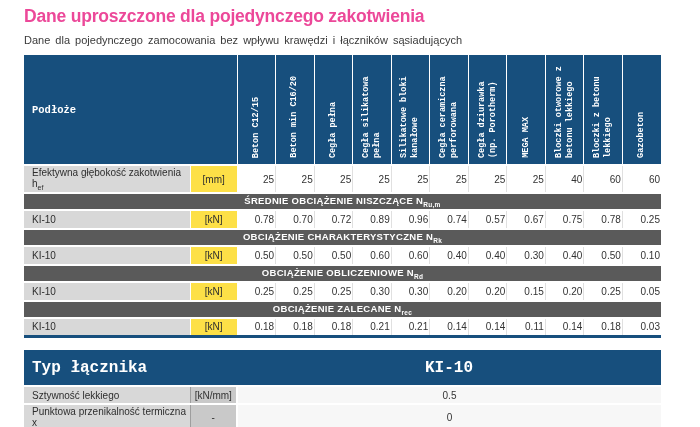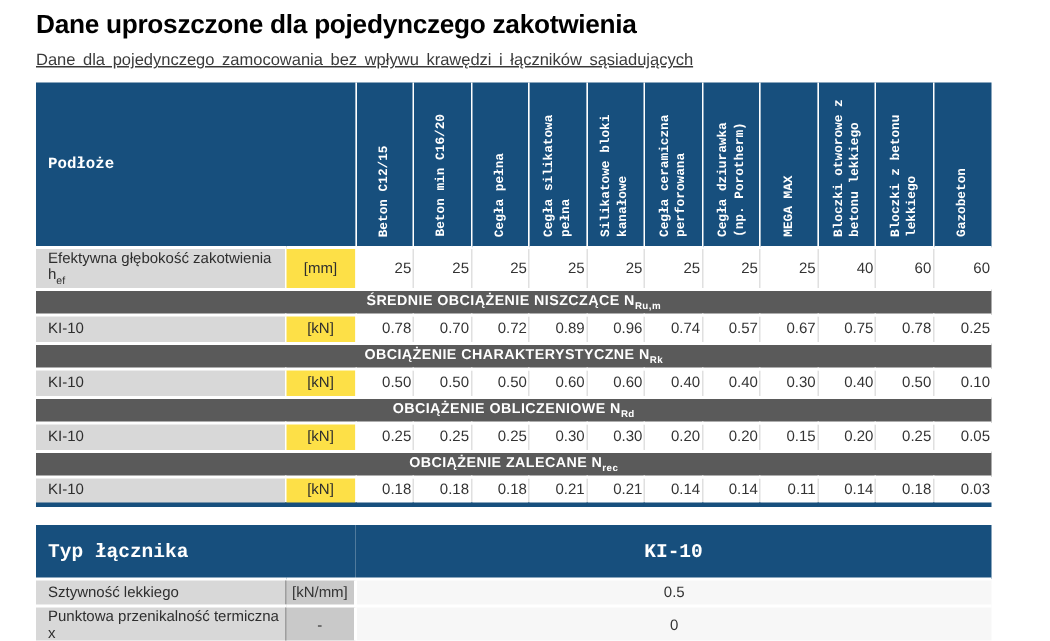--- a/index.html
+++ b/index.html
@@ -6,25 +6,25 @@
   html,body { margin:0; padding:0; }
   body {
     width:700px; height:427px; overflow:hidden;
     background:#ffffff;
     font-family:"Liberation Sans", sans-serif;
     color:#333;
   }
   .wrap { padding:6px 0 0 24px; }
 
   .title {
-    font-size:17.5px; font-weight:bold; color:#000000;
+    font-size:17.5px; font-weight:bold; color:#ec4899;
     margin:0 0 7px 0; letter-spacing:-0.2px;
   }
   .subtitle {
-    font-size:11px; color:#3a3a3a; margin:0 11px 9px 0; word-spacing:2px;text-decoration:underline;
+    font-size:11px; color:#3a3a3a; margin:0 11px 9px 0; word-spacing:2px;
   }
 
   table { border-collapse:collapse; table-layout:fixed; }
   table.main { width:637px; border-bottom:3px solid #174F7D; }
   table.conn { width:637px; margin-top:12px; }
 
   
   th { font-weight:bold; }
   .blue { background:#174F7D; color:#fff;font-family:Liberation Mono, monospace; }
   th.substrate {
@@ -59,21 +59,21 @@
 
   
   tr.section td {
     background:#5a5a5a; color:#fff; font-weight:bold; font-size:9.5px;
     text-align:center; height:16px; letter-spacing:0.3px;
     border-top:2px solid #fff; border-bottom:2px solid #fff;
   }
   tr.section sub { font-size:6.5px; }
 
   
-  table.conn th { height:36px; font-size:13px;margin-top:44px; }
+  table.conn th { height:36px; font-size:16px;margin-top:44px; }
   th.typ { text-align:left; padding-left:8px; }
   th.ki  { text-align:center; }
   table.conn td { height:18px; font-size:10px; border-top:2px solid #fff; }
   td.cunit { background:#c9c9c9; text-align:center; border-left:1px solid #9e9e9e; }
   td.cval  { background:#f7f7f7; text-align:center; border-left:2px solid #fff; }
 </style>
 </head>
 <body>
 
 <div class="wrap">

